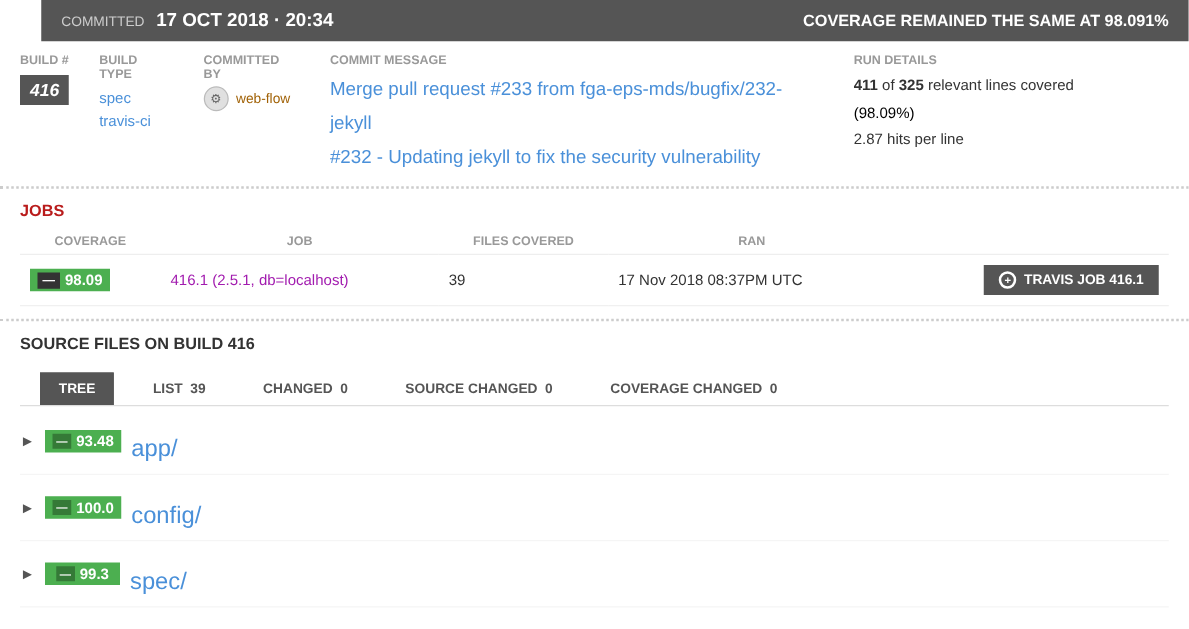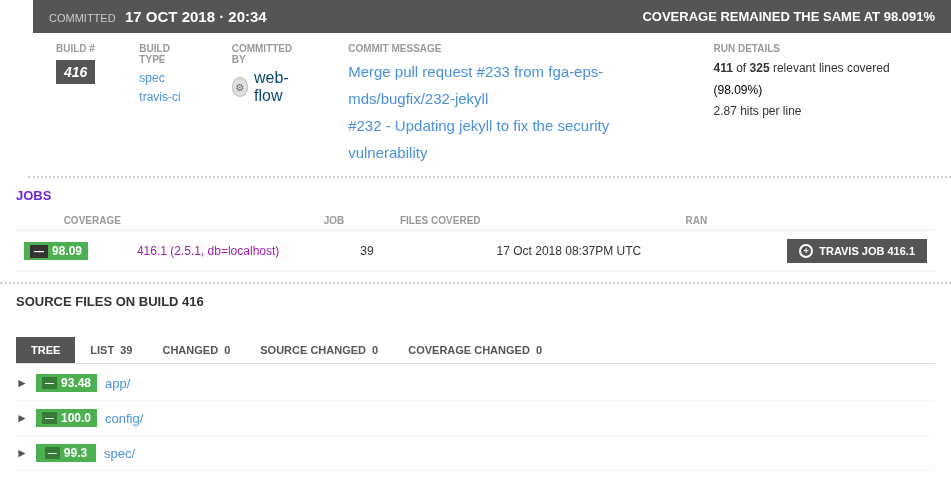--- a/index.html
+++ b/index.html
@@ -15,67 +15,65 @@
       padding: 8px 16px;
       margin-left: 33px;
     }
     .header-bar .committed-label { font-size: 11px; color: #ccc; text-transform: uppercase; margin-right: 6px; }
     .header-bar .committed-date { font-size: 15px; font-weight: bold; color: #fff; }
     .header-bar .coverage-status { font-size: 13px; font-weight: bold; color: #fff; text-transform: uppercase; }
 
     
     .build-info {
       display: flex;
-      padding: 10px 28px;
+      padding: 10px 16px;
       border-bottom: 2px dotted #ccc;
-      gap: 20px;
-      margin-left: 28px;
     }
     .build-info .section { margin-right: 24px; }
     .build-info .section-label { font-size: 10px; color: #999; text-transform: uppercase; margin-bottom: 4px; font-weight: bold; }
     .build-number { background: #555; color: #fff; padding: 4px 8px; font-size: 14px; font-weight: bold; display: inline-block; margin-top: 2px; font-style: italic; }
     .build-type-links a { display: block; color: #4a90d9; text-decoration: none; font-size: 12px; line-height: 1.6; }
     .committed-by { display: flex; align-items: center; gap: 6px; }
     .committed-by .avatar { width: 20px; height: 20px; border-radius: 50%; background: #e0e0e0; display: inline-flex; align-items: center; justify-content: center; font-size: 10px; color: #666; border: 1px solid #bbb; }
-    .committed-by a { color: #0c4a6e; text-decoration: none; font-size: 16px; }
+    .committed-by a { color: #a16207; text-decoration: none; font-size: 11px; }
     .commit-messages a { display: block; color: #4a90d9; text-decoration: none; font-size: 15px; line-height: 1.8; }
     .run-details .stat { font-size: 12px; line-height: 1.8; }
     .run-details .stat strong { font-weight: bold; }
     .run-details .stat .pct { color: #000000; font-weight: normal; }
 
     
     .jobs-section { padding: 10px 16px; }
-    .jobs-section h2 { font-size: 13px; font-weight: bold; text-transform: uppercase; color: #6d28d9; margin-bottom: 8px; }
+    .jobs-section h2 { font-size: 13px; font-weight: bold; text-transform: uppercase; color: #b91c1c; margin-bottom: 8px; }
     .jobs-table { width: 100%; border-collapse: collapse; }
-    .jobs-table th { text-align: right; font-size: 10px; color: #999; text-transform: uppercase; padding: 4px 8px; font-weight: bold; border-bottom: 1px solid #eee; }
+    .jobs-table th { text-align: center; font-size: 10px; color: #999; text-transform: uppercase; padding: 4px 8px; font-weight: bold; border-bottom: 1px solid #eee; }
     .jobs-table td { padding: 8px 8px; font-size: 12px; border-bottom: 1px solid #f0f0f0; vertical-align: middle; }
     .coverage-badge { background: #4caf50; color: #fff; padding: 2px 6px; font-weight: bold; font-size: 12px; display: inline-flex; align-items: center; gap: 4px; }
     .coverage-badge .minus { background: #333; color: #fff; padding: 1px 4px; font-size: 10px; }
     .job-link { color: #a21caf; text-decoration: none; }
     .travis-btn { background: #555; color: #fff; border: none; padding: 5px 12px; font-size: 11px; font-weight: bold; cursor: pointer; display: flex; align-items: center; gap: 6px; text-transform: uppercase; float: right; }
     .travis-btn .circle-icon { width: 14px; height: 14px; border-radius: 50%; border: 2px solid #fff; display: inline-flex; align-items: center; justify-content: center; font-size: 9px; }
 
     
     .source-files-section { border-top: 2px dotted #ccc; padding: 10px 16px; }
-    .source-files-section h2 { font-size: 13px; font-weight: bold; text-transform: uppercase; color: #333; margin-bottom: 28px; }
+    .source-files-section h2 { font-size: 13px; font-weight: bold; text-transform: uppercase; color: #333; margin-bottom: 16px; }
 
     
     .tabs { display: flex; gap: 0; margin-bottom: 0; border-bottom: 1px solid #ddd; }
-    .tab { padding: 6px 14px; font-size: 11px; font-weight: bold; cursor: pointer; text-transform: uppercase; color: #555; border: 1px solid transparent; }
+    .tab { padding: 6px 14px; font-size: 11px; font-weight: bold; cursor: pointer; text-transform: uppercase; color: #555; border: 1px solid transparent; margin-left: 16px; }
     .tab.active { background: #555; color: #fff; border-color: #555; }
     .tab .count { margin-left: 3px; }
 
     
     .file-tree { margin-top: 2px; }
     .file-row { display: flex; align-items: center; padding: 8px 0; border-bottom: 1px solid #f5f5f5; gap: 8px; }
     .expand-arrow { color: #555; font-size: 12px; cursor: pointer; width: 12px; }
     .file-coverage { color: #fff; padding: 2px 6px; font-weight: bold; font-size: 12px; display: inline-flex; align-items: center; gap: 4px; min-width: 60px; justify-content: center; }
     .file-coverage.green { background: #4caf50; }
     .file-coverage .minus-small { background: rgba(0,0,0,0.3); padding: 1px 3px; font-size: 9px; }
-    .file-name { color: #4a90d9; text-decoration: none; font-size: 13px; }
+    .file-name { color: #4a90d9; text-decoration: none; font-size: 19px; margin-top: 14px; }
 
     
     .build-run-details { margin-left: auto; }
   </style>
 </head>
 <body>
 
 <div class="header-bar">
   <div>
     <span class="committed-label">COMMITTED</span>
@@ -142,21 +140,21 @@
         <td>
           <span class="coverage-badge">
             <span class="minus">—</span>
             <span>98.09</span>
           </span>
         </td>
         <td>
           <a href="#" class="job-link">416.1 (2.5.1, db=localhost)</a>
         </td>
         <td>39</td>
-        <td>17 Oct 2018 08:37PM UTC</td>
+        <td>17 Nov 2018 08:37PM UTC</td>
         <td>
           <button class="travis-btn">
             <span class="circle-icon">+</span>
             <span>TRAVIS JOB 416.1</span>
           </button>
         </td>
       </tr>
     </tbody>
   </table>
 </div>

